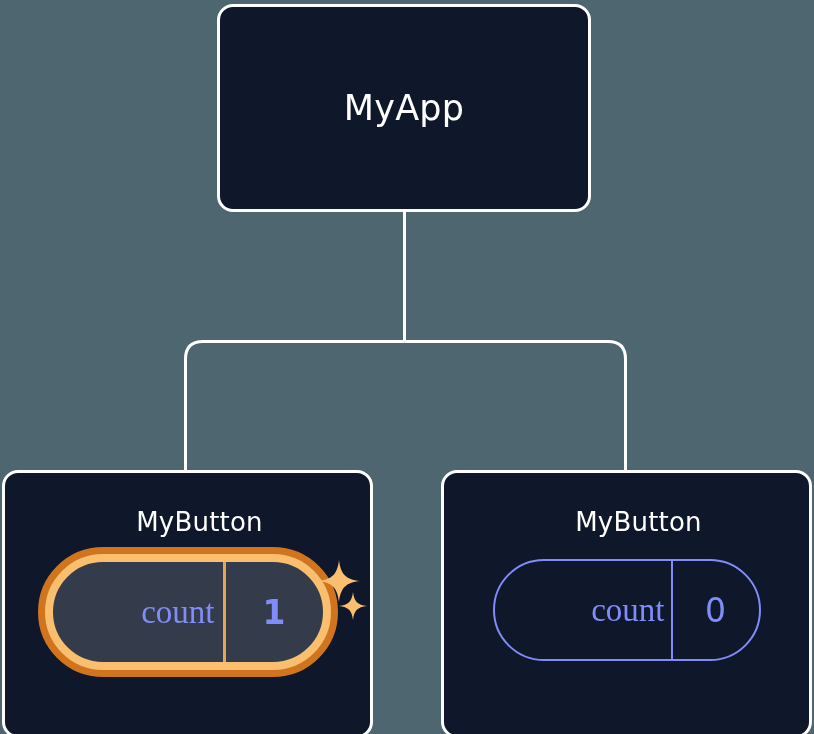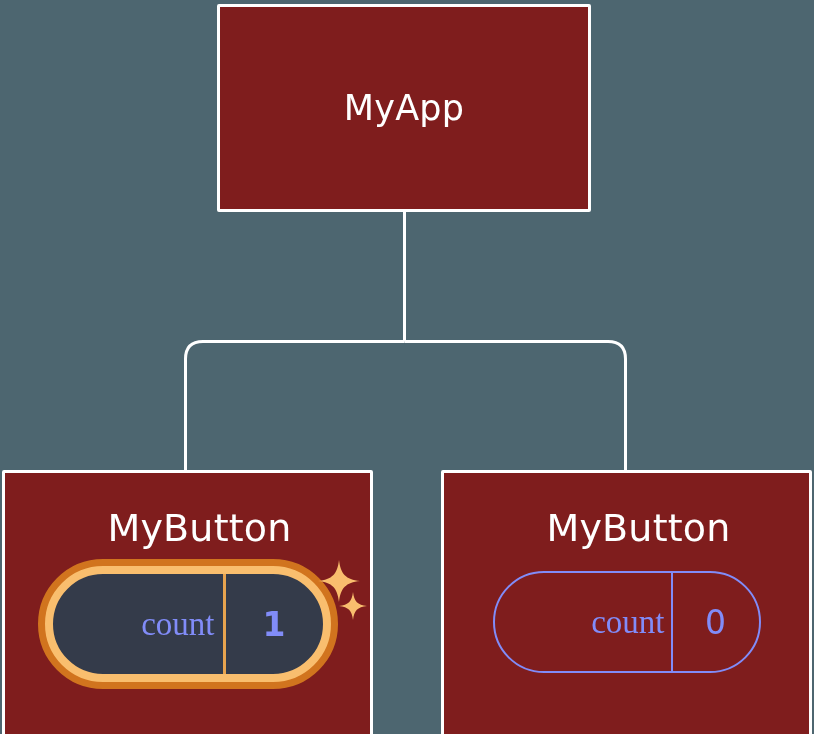--- a/index.html
+++ b/index.html
@@ -26,23 +26,23 @@
     left: 0;
     top: 0;
     width: 814px;
     height: 734px;
   }
 
   
   .node {
     position: absolute;
     box-sizing: border-box;
-    background: #7f1d1d;
+    background: #0f172a;
     border: 3px solid #ffffff;
-    border-radius: 2px;
+    border-radius: 16px;
     display: flex;
     flex-direction: column;
     align-items: center;
   }
   .node-root {
     left: 217px;
     top: 4px;
     width: 374px;
     height: 208px;
     justify-content: center;
@@ -65,21 +65,21 @@
   .node-title {
     color: #ffffff;
     font-size: 35px;
     line-height: 1;
     font-weight: 400;
     letter-spacing: 0.2px;
     white-space: nowrap;
   }
   .node-child-left .node-title,
   .node-child-right .node-title {
-    font-size: 38px;
+    font-size: 26px;
     margin-left: 24px;
   }
 
   
   .pill-wrap {
     position: relative;
     margin-top: 24px;
     display: flex;
     justify-content: center;
     width: 100%;

